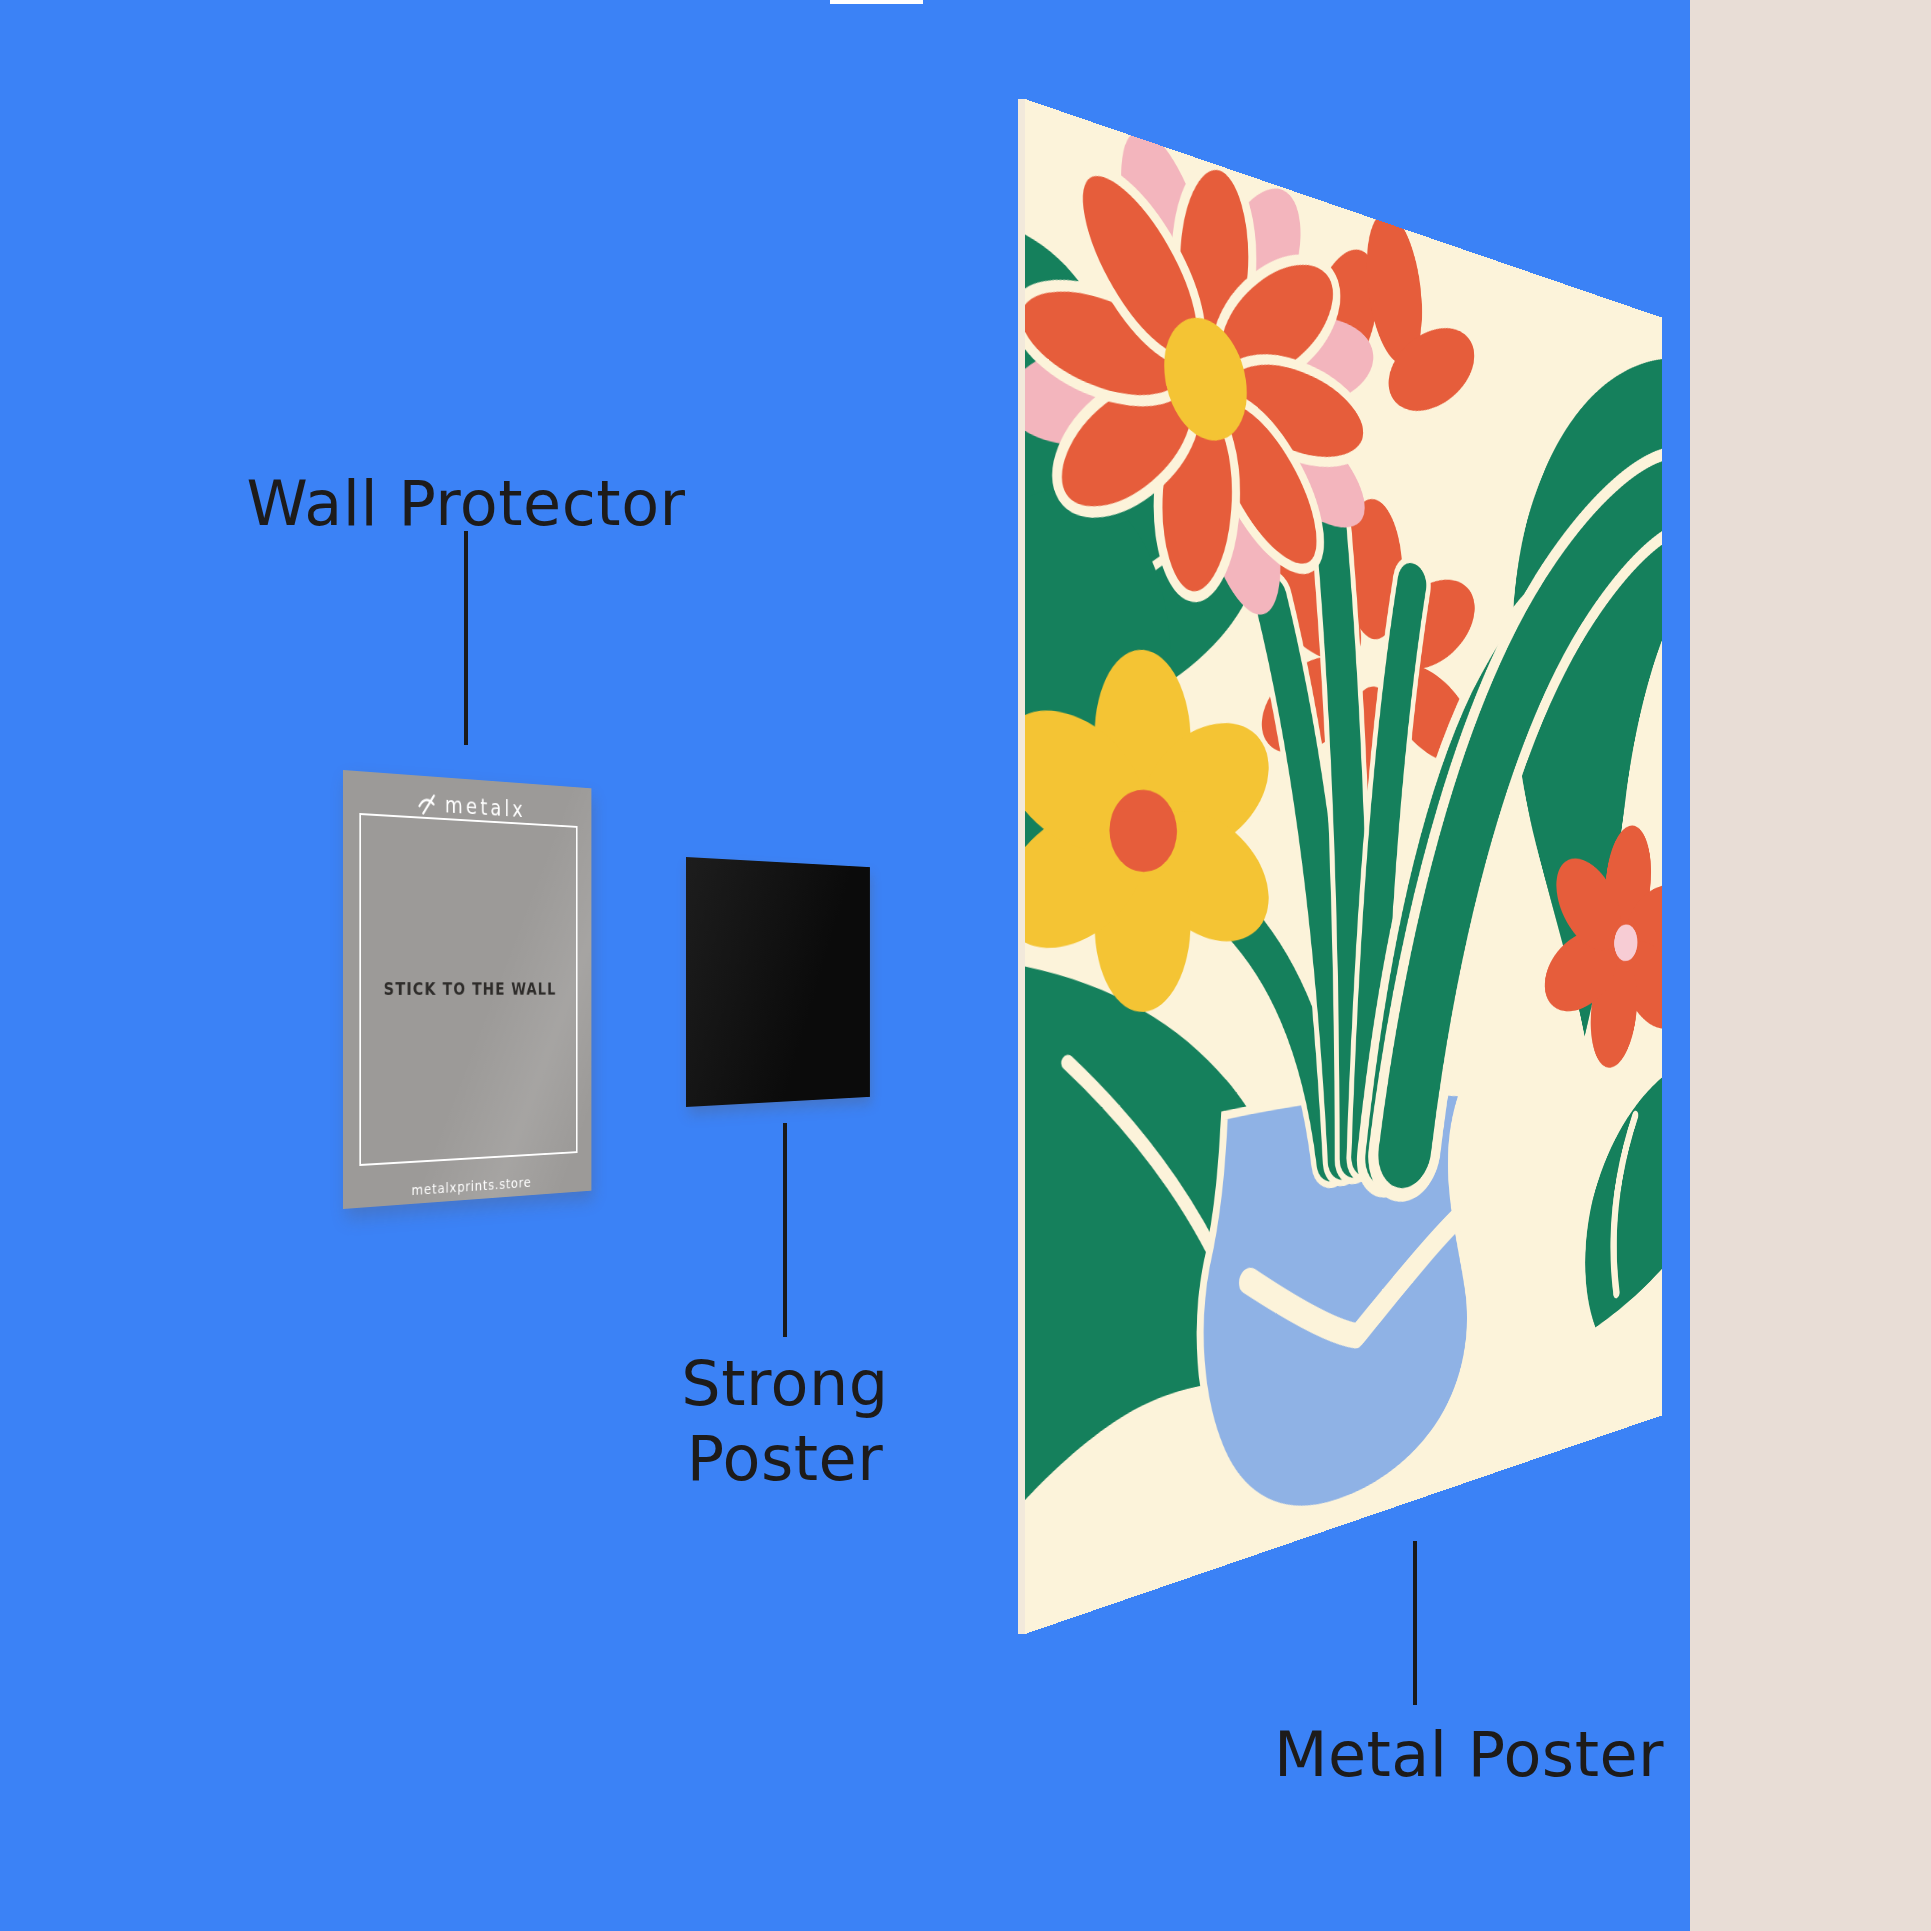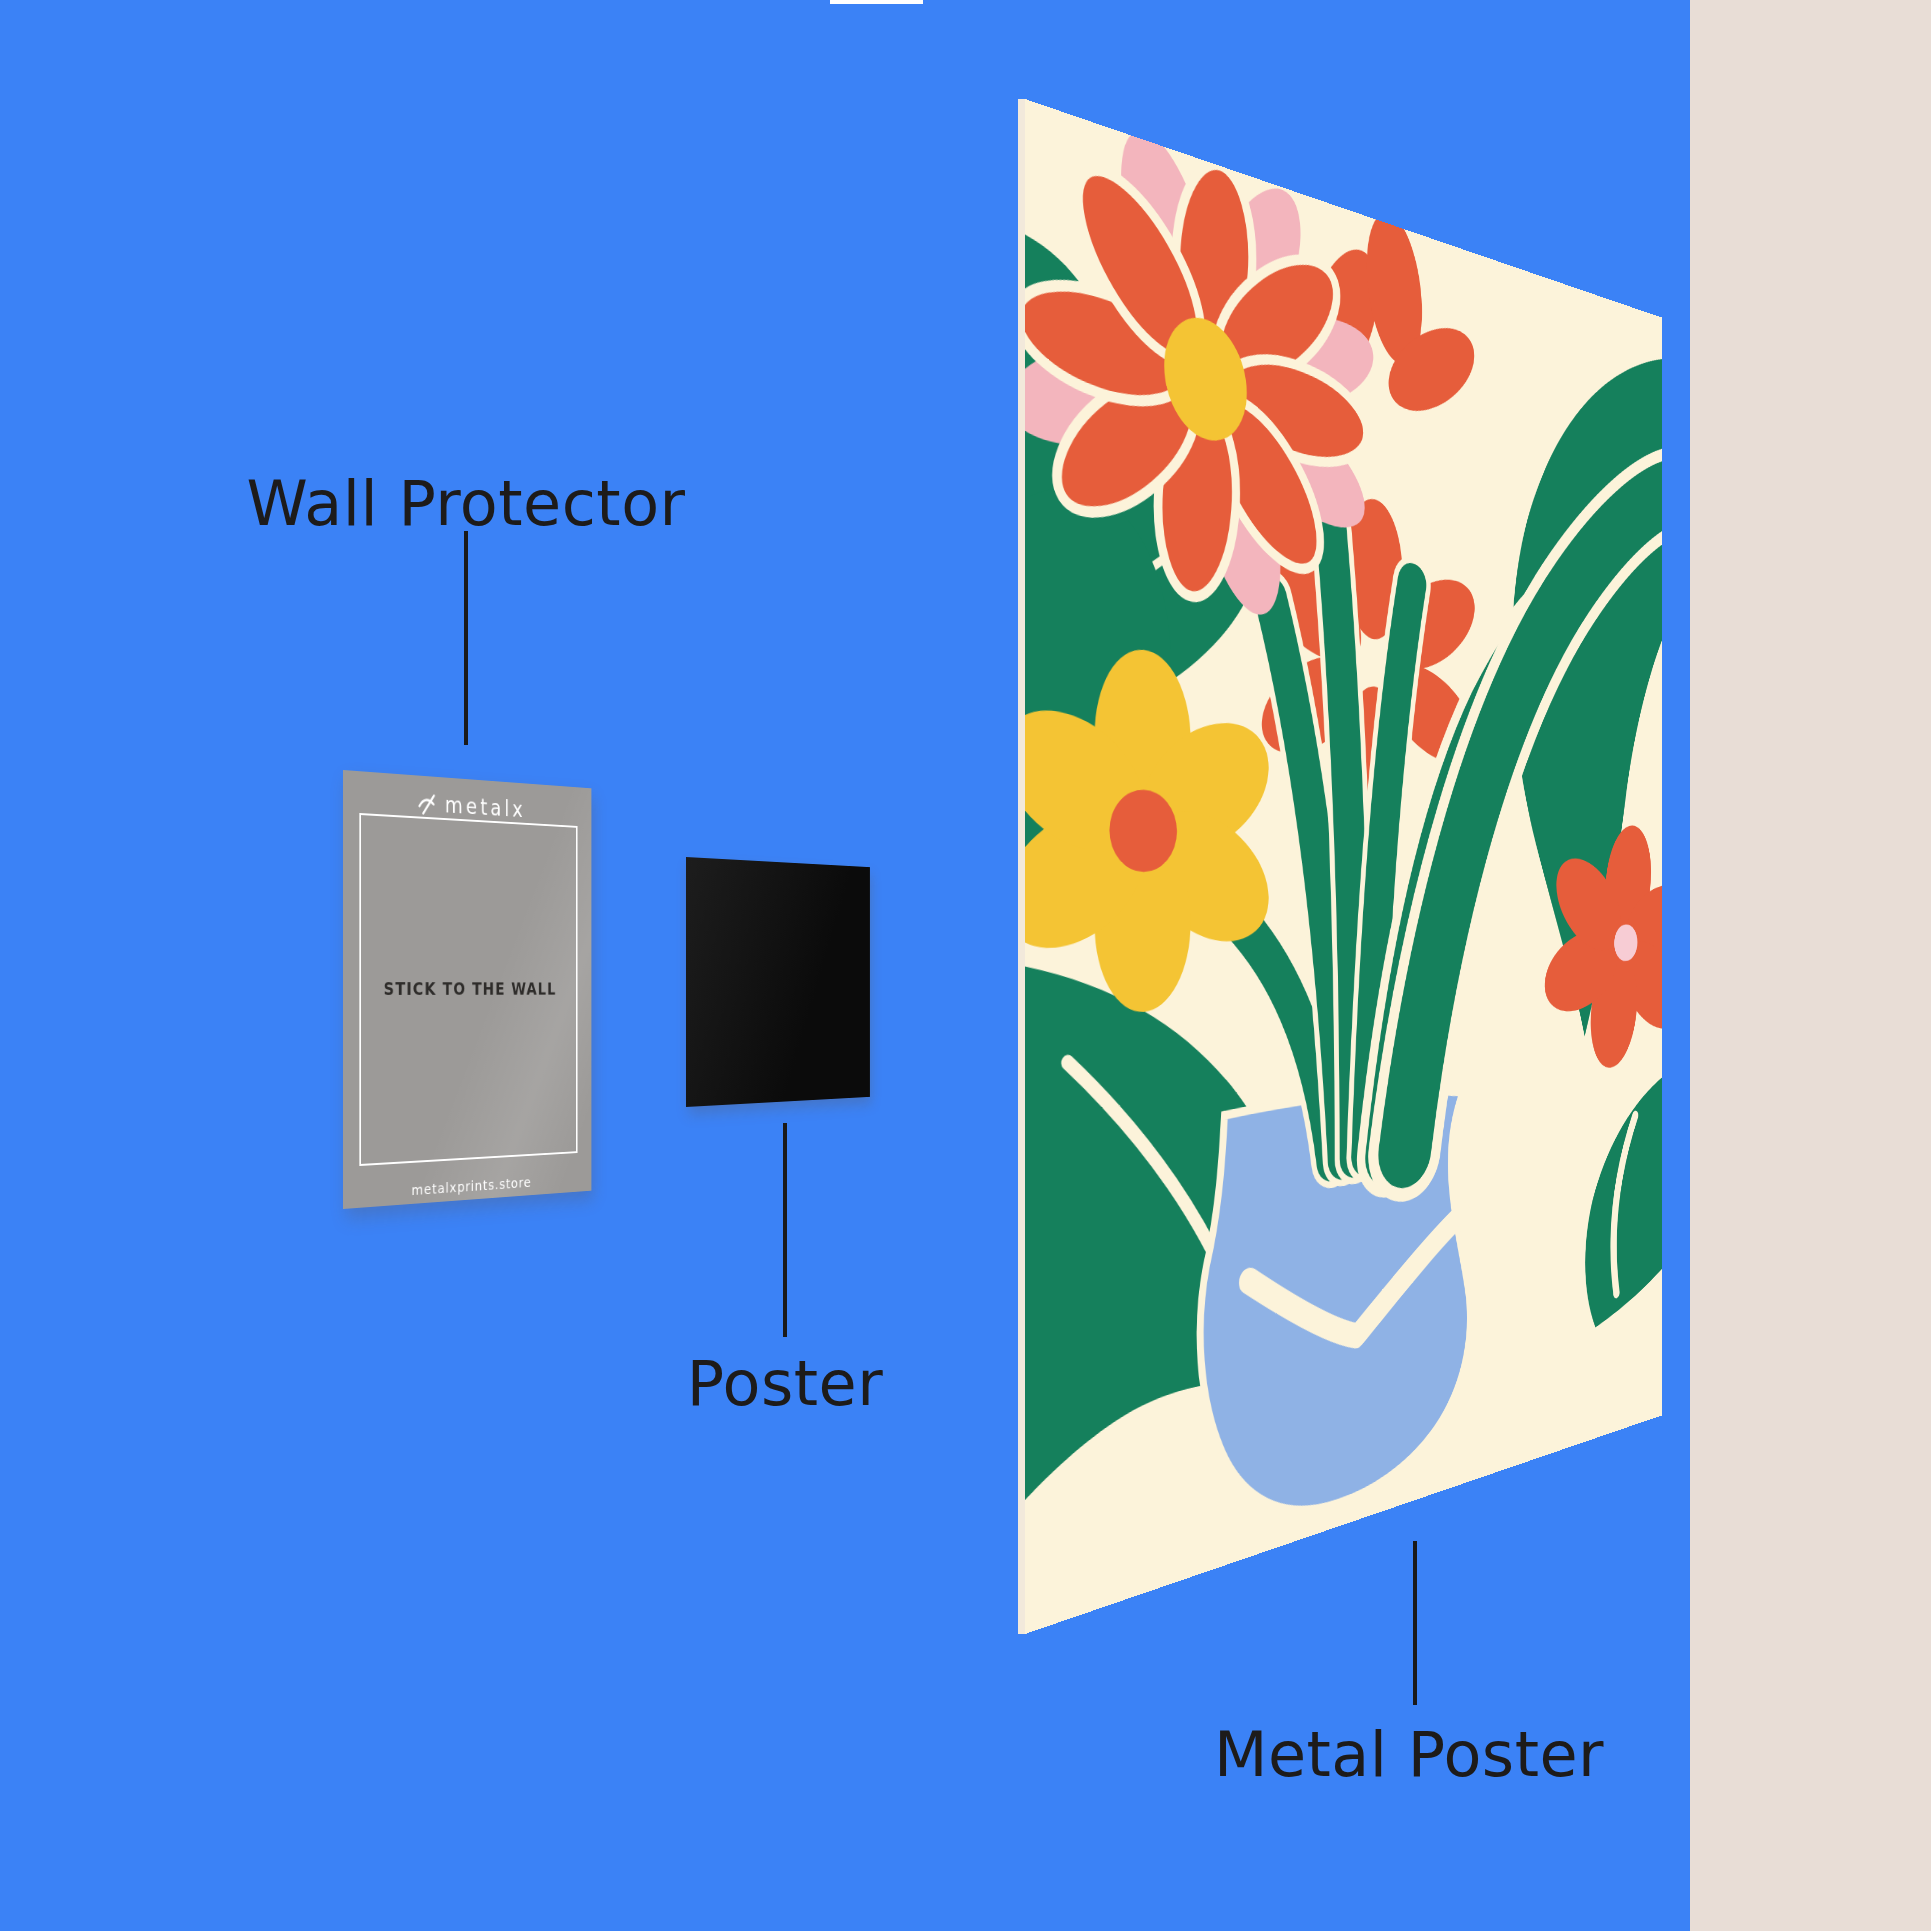--- a/index.html
+++ b/index.html
@@ -83,20 +83,21 @@
       <span>metalx</span>
     </div>
     <div class="inner-border"></div>
     <div class="stick">STICK TO THE WALL</div>
     <div class="footer">metalxprints.store</div>
   </div>
 
   <div class="magnet"></div>
   <div class="connector" style="left:783px;top:1123px;height:214px;"></div>
   <div class="label" style="left:785px;top:1346px;">
+    <div>Strong</div>
     <div>Poster</div>
   </div>
 
   <div class="poster-edge"></div>
   <div class="poster">
     <svg viewBox="0 0 1066 1590">
       <rect x="0" y="0" width="1066" height="1590" fill="#fcf3da"></rect>
 
       <g fill="#e65d3b">
         <ellipse cx="445" cy="130" rx="46" ry="92" transform="rotate(24 445 130)"></ellipse>
@@ -197,16 +198,16 @@
           <ellipse cx="957" cy="998" rx="50" ry="80" transform="rotate(10 957 998)"></ellipse>
           <ellipse cx="887" cy="939" rx="50" ry="80" transform="rotate(70 887 939)"></ellipse>
           <ellipse cx="903" cy="848" rx="50" ry="80" transform="rotate(130 903 848)"></ellipse>
         </g>
         <circle fill="#f7ccd4" cx="983" cy="903" r="26"></circle>
       </g>
     </svg>
   </div>
 
   <div class="connector" style="left:1413px;top:1541px;height:164px;"></div>
-  <div class="label" style="left:1409px;top:1717px;">Metal Poster</div>
+  <div class="label" style="left:1469px;top:1717px;">Metal Poster</div>
 
 </div>
 
 
 </body></html>

